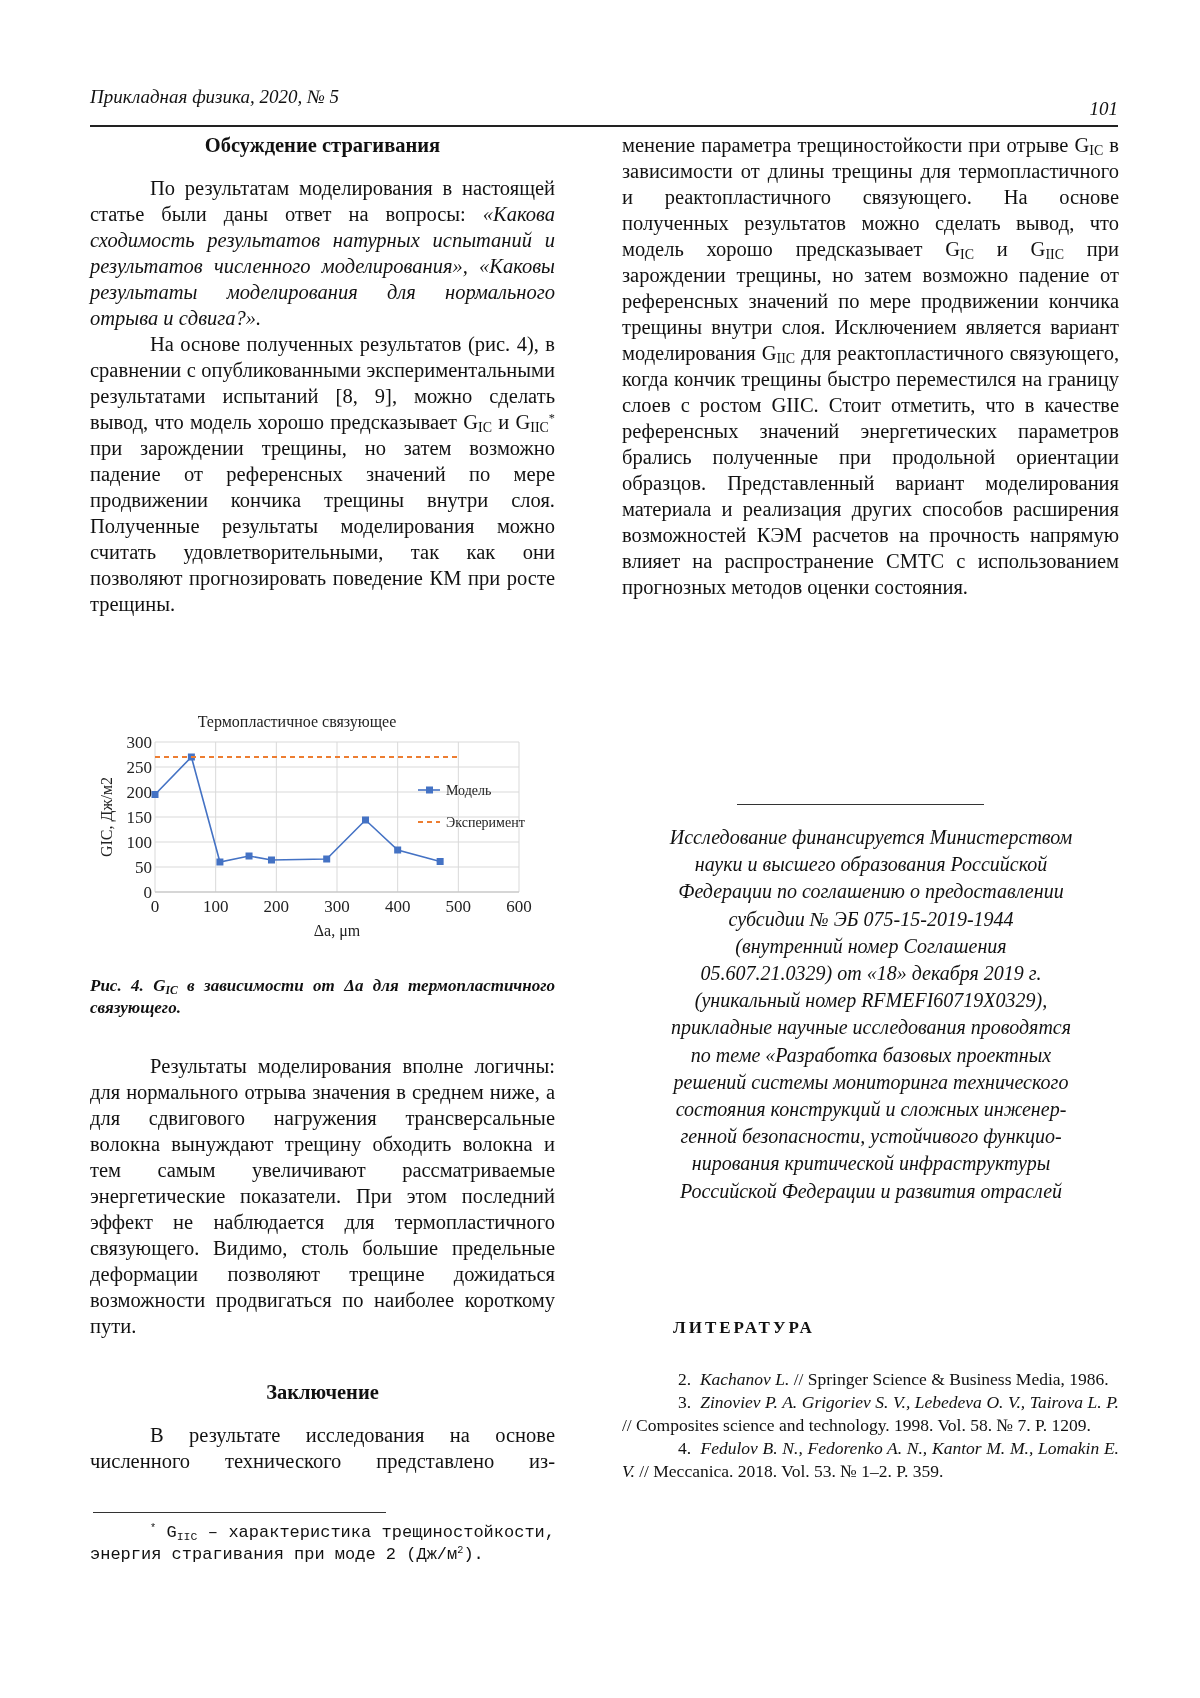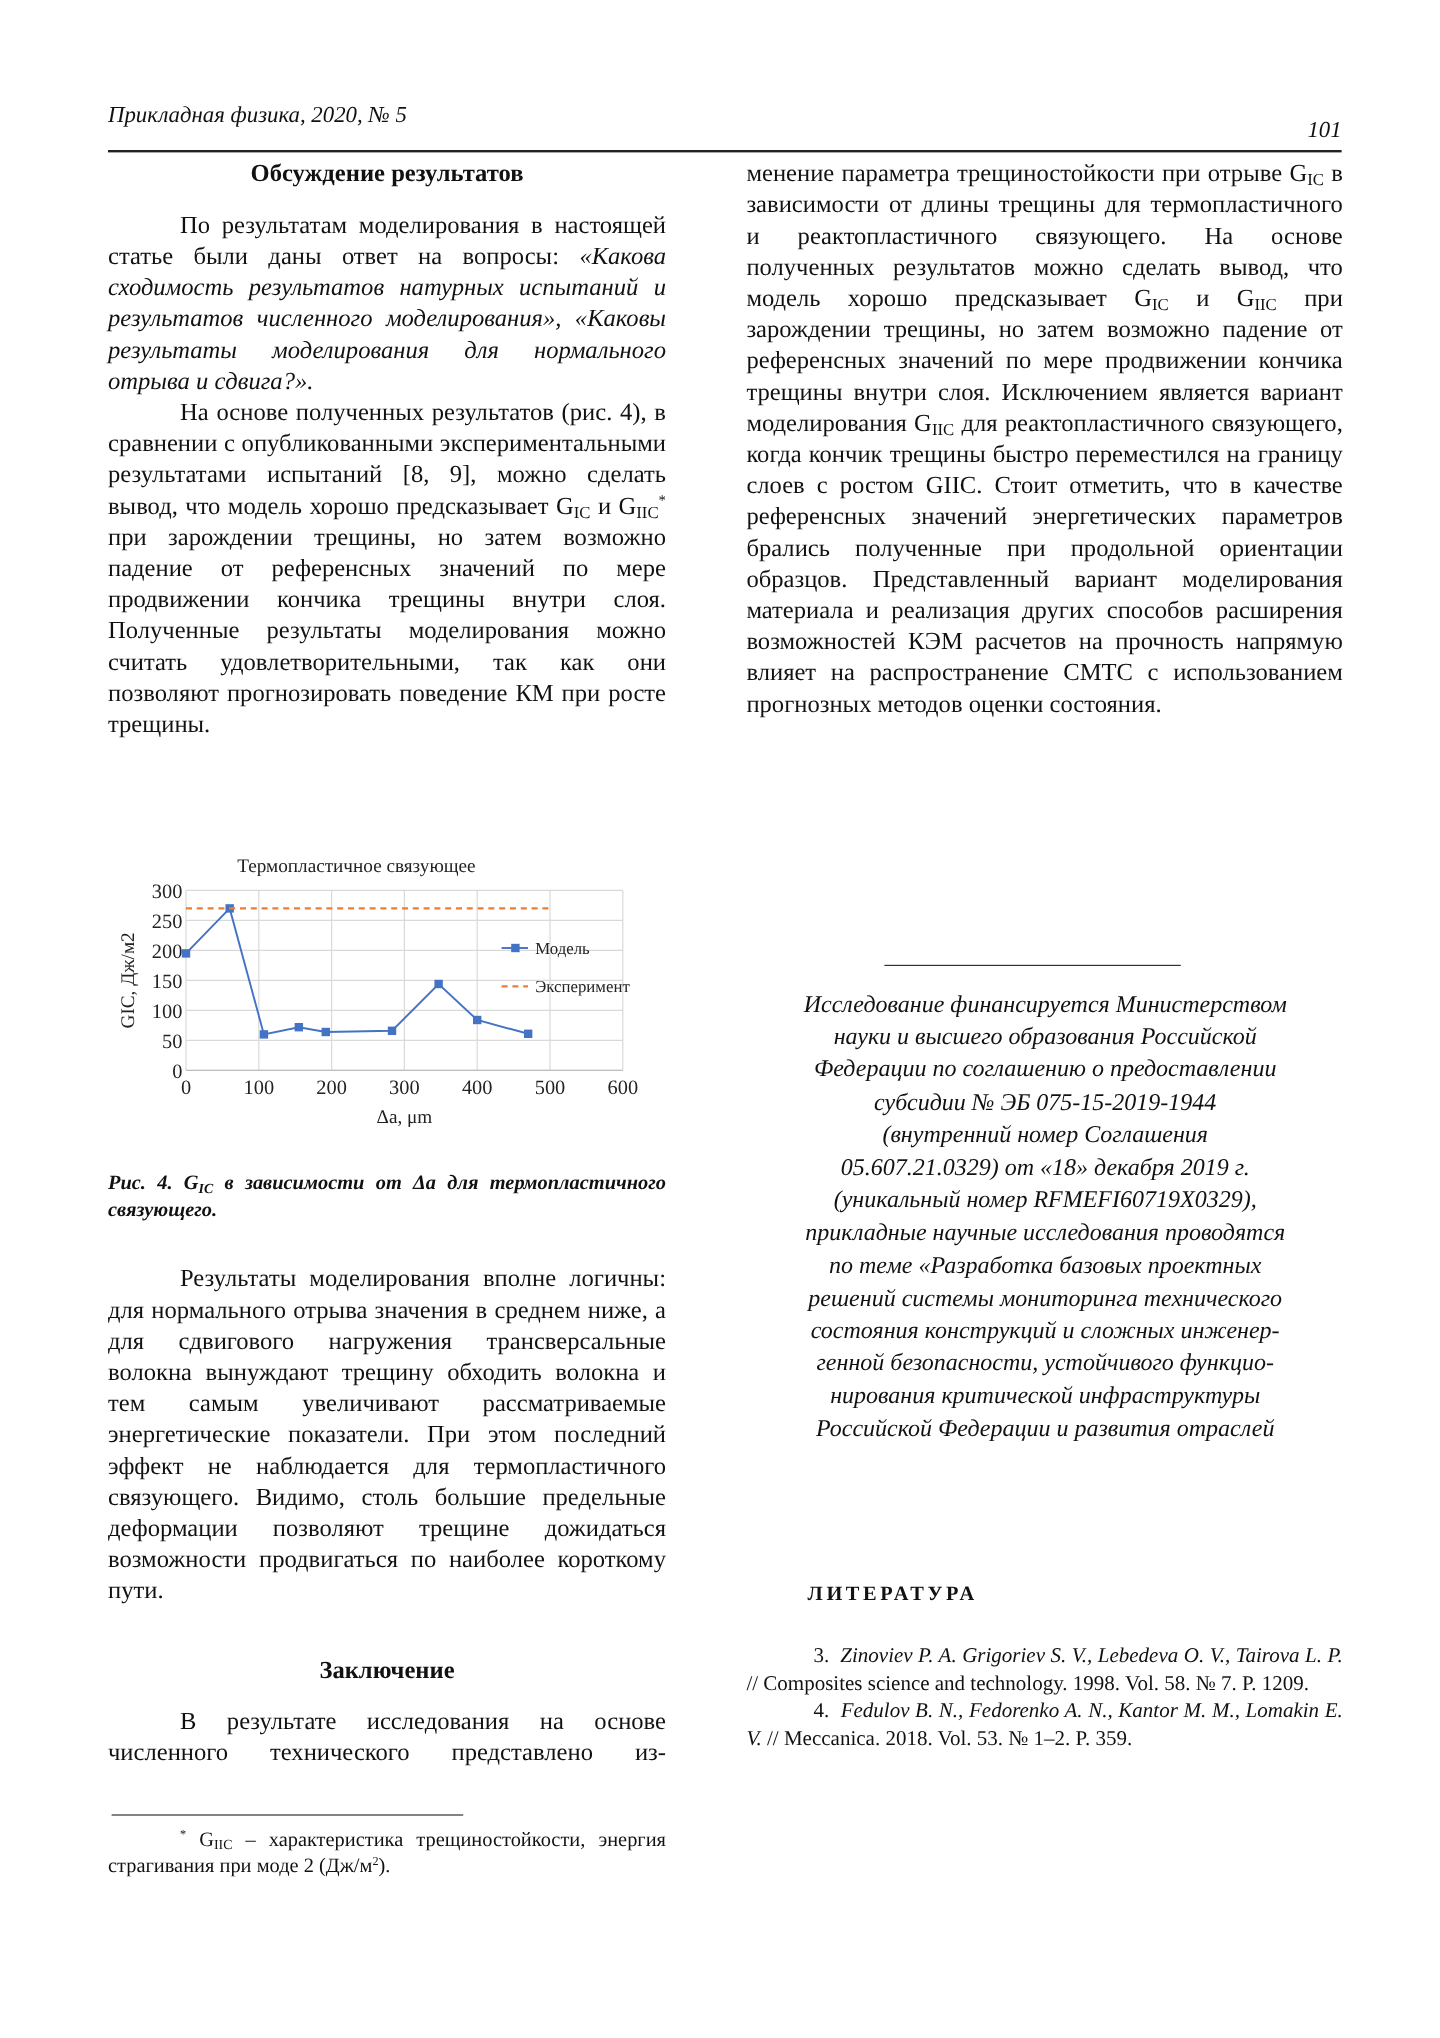--- a/index.html
+++ b/index.html
@@ -23,33 +23,33 @@
 
   .funding-rule { position:absolute; left:737px; top:804px; width:247px; border-top:1.5px solid #333; }
   .funding { position:absolute; left:616px; top:824px; width:510px; text-align:center; font-style:italic; font-size:20px; line-height:27.2px; }
 
   .lit-title { position:absolute; left:673px; top:1318px; font-weight:bold; font-size:17px; letter-spacing:3px; }
   .refs { position:absolute; left:622px; top:1368px; width:497px; font-size:17.5px; line-height:23px; text-align:justify; }
   .refs .ref { margin:0; text-indent:56px; }
 
   .foot-rule { position:absolute; left:93px; top:1512px; width:293px; border-top:1.5px solid #333; }
   .footnote { position:absolute; left:90px; top:1522px; width:465px; font-size:17px; line-height:22px; text-align:justify; }
-  .footnote .p { text-indent:60px; }
+  .footnote .p { text-indent:60px;font-family:Liberation Mono, monospace; }
 </style>
 </head>
 <body>
 
 <div class="header">
   <span class="journal">Прикладная физика, 2020, № 5</span>
   <span class="page">101</span>
 </div>
 <div class="header-rule"></div>
 
 <div class="col col-left">
-  <p class="h" style="margin-bottom:17px;">Обсуждение результатов</p>
+  <p class="h" style="margin-bottom:17px;">Обсуждение страгивания</p>
   <p class="p"><span>По результатам моделирования в настоящей статье были даны ответ на вопросы: </span><span class="it">«Какова сходимость результатов натурных испытаний и результатов численного моделирования», «Каковы результаты моделирования для нормального отрыва и сдвига?».</span></p>
   <p class="p"><span>На основе полученных результатов (рис. 4), в сравнении с опубликованными экспериментальными результатами испытаний [8, 9], можно сделать вывод, что модель хорошо предсказывает G</span><sub>IC</sub><span> и G</span><sub>IIC</sub><sup>*</sup><span> при зарождении трещины, но затем возможно падение от референсных значений по мере продвижении кончика трещины внутри слоя. Полученные результаты моделирования можно считать удовлетворительными, так как они позволяют прогнозировать поведение КМ при росте трещины.</span></p>
 </div>
 
 <div class="chart">
   <svg id="chart-svg" width="470" height="230" viewBox="0 -60 470 230" style="overflow: visible;">
       <text x="197" y="-43" text-anchor="middle" font-size="16" font-family="Liberation Serif, serif" fill="#222">Термопластичное связующее</text>
       <line x1="55" x2="419" y1="122" y2="122" stroke="#d9d9d9" stroke-width="1"></line>
       <text x="52" y="128" text-anchor="end" font-size="17" font-family="Liberation Serif, serif" fill="#222">0</text>
       <line x1="55" x2="419" y1="97" y2="97" stroke="#d9d9d9" stroke-width="1"></line>
@@ -130,15 +130,16 @@
   <div>по теме «Разработка базовых проектных</div>
   <div>решений системы мониторинга технического</div>
   <div>состояния конструкций и сложных инженер-</div>
   <div>генной безопасности, устойчивого функцио-</div>
   <div>нирования критической инфраструктуры</div>
   <div>Российской Федерации и развития отраслей</div>
 </div>
 
 <div class="lit-title">ЛИТЕРАТУРА</div>
 <div class="refs">
+  <p class="ref"><span>2.</span>&nbsp; <span class="it">Kachanov L.</span><span> // Springer Science &amp; Business Media, 1986.</span></p>
   <p class="ref"><span>3.</span>&nbsp; <span class="it">Zinoviev P. A. Grigoriev S. V., Lebedeva O. V., Tairova L. P.</span><span> // Composites science and technology. 1998. Vol. 58. № 7. P. 1209.</span></p>
   <p class="ref"><span>4.</span>&nbsp; <span class="it">Fedulov B. N., Fedorenko A. N., Kantor M. M., Lomakin E. V.</span><span> // Meccanica. 2018. Vol. 53. № 1–2. P. 359.</span></p>
 </div>
 
 </body></html>

